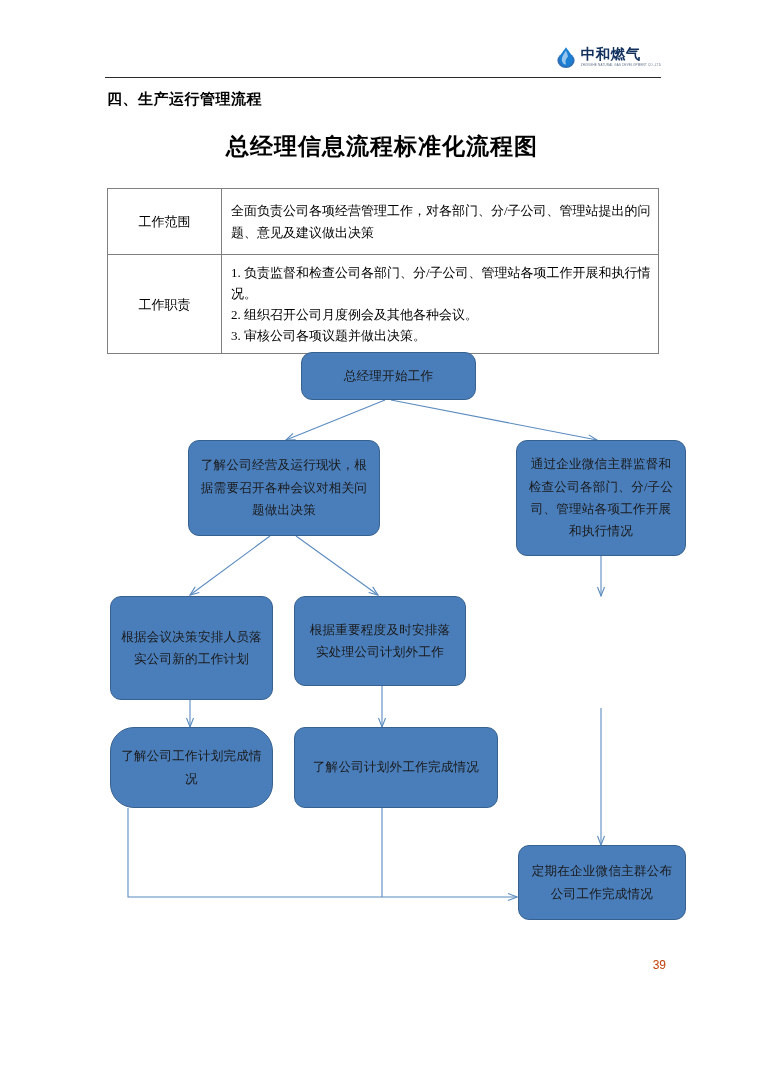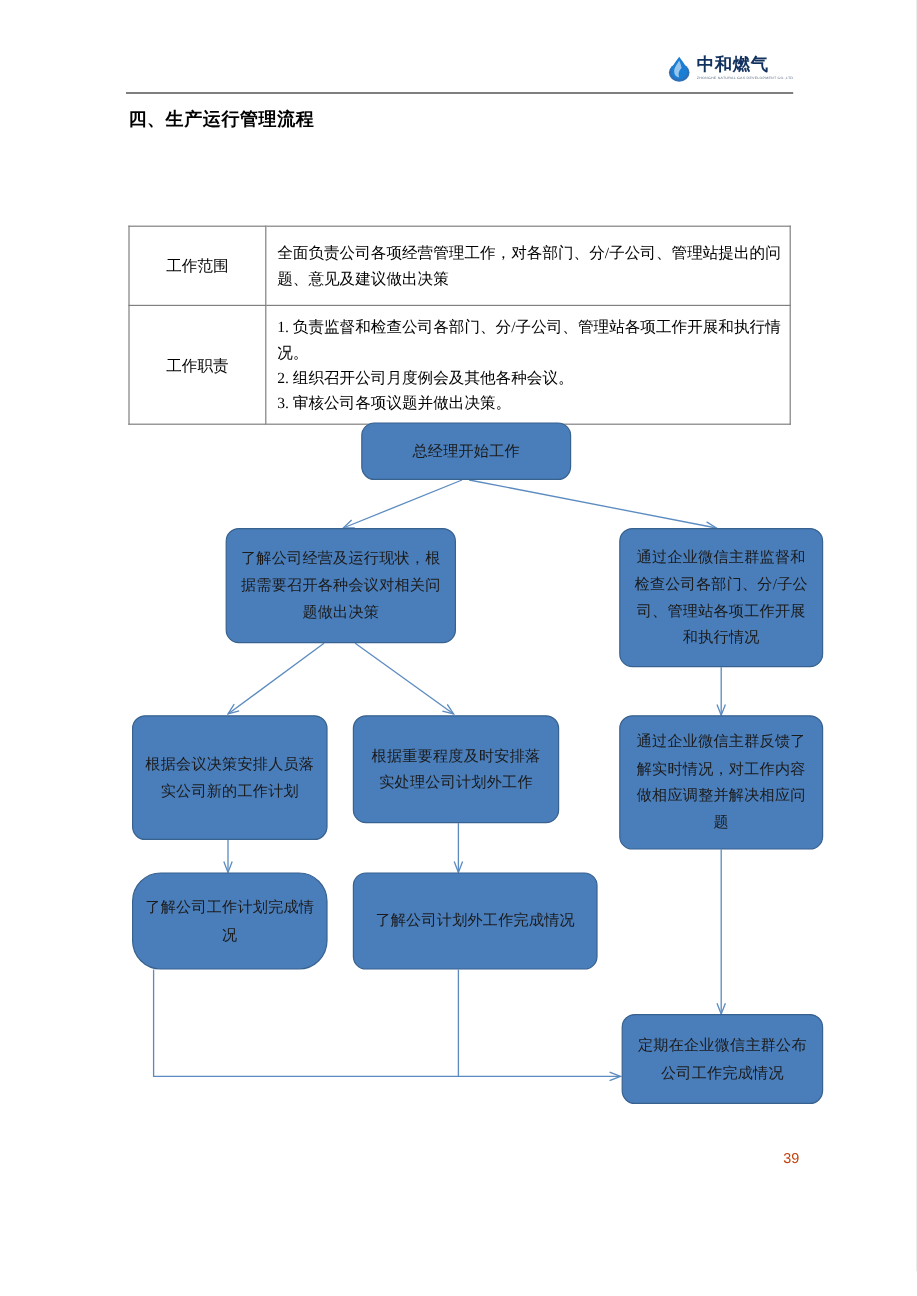--- a/index.html
+++ b/index.html
@@ -189,20 +189,21 @@
       <div class="logo-text">
         <span class="logo-cn">中和燃气</span>
         <span class="logo-en">ZHONGHE NATURAL GAS DEVELOPMENT CO.,LTD</span>
       </div>
     </div>
 
     <div class="header-rule"></div>
   </div>
 
   <div class="section-heading">四、生产运行管理流程</div>
+  <div class="doc-title">总经理信息流程标准化流程图</div>
 
   <table class="info-table">
     <tbody>
       <tr>
         <td class="label">工作范围</td>
         <td class="value">
           <div>全面负责公司各项经营管理工作，对各部门、分/子公司、管理站提出的问题、意见及建议做出决策</div>
         </td>
       </tr>
       <tr>
@@ -263,23 +264,20 @@
     </div>
 
     <div class="node" style="left:110px; top:596px; width:163px; height:104px;">
       <span>根据会议决策安排人员落实公司新的工作计划</span>
     </div>
 
     <div class="node" style="left:294px; top:596px; width:172px; height:90px;">
       <span>根据重要程度及时安排落实处理公司计划外工作</span>
     </div>
 
-    <div class="node" style="left:516px; top:596px; width:170px; height:112px;">
-      <span>通过企业微信主群反馈了解实时情况，对工作内容做相应调整并解决相应问题</span>
-    </div>
 
     <div class="node" style="left:110px; top:727px; width:163px; height:81px;border-radius:24px;">
       <span>了解公司工作计划完成情况</span>
     </div>
 
     <div class="node" style="left:294px; top:727px; width:204px; height:81px;">
       <span>了解公司计划外工作完成情况</span>
     </div>
 
     <div class="node" style="left:518px; top:845px; width:168px; height:75px;">

